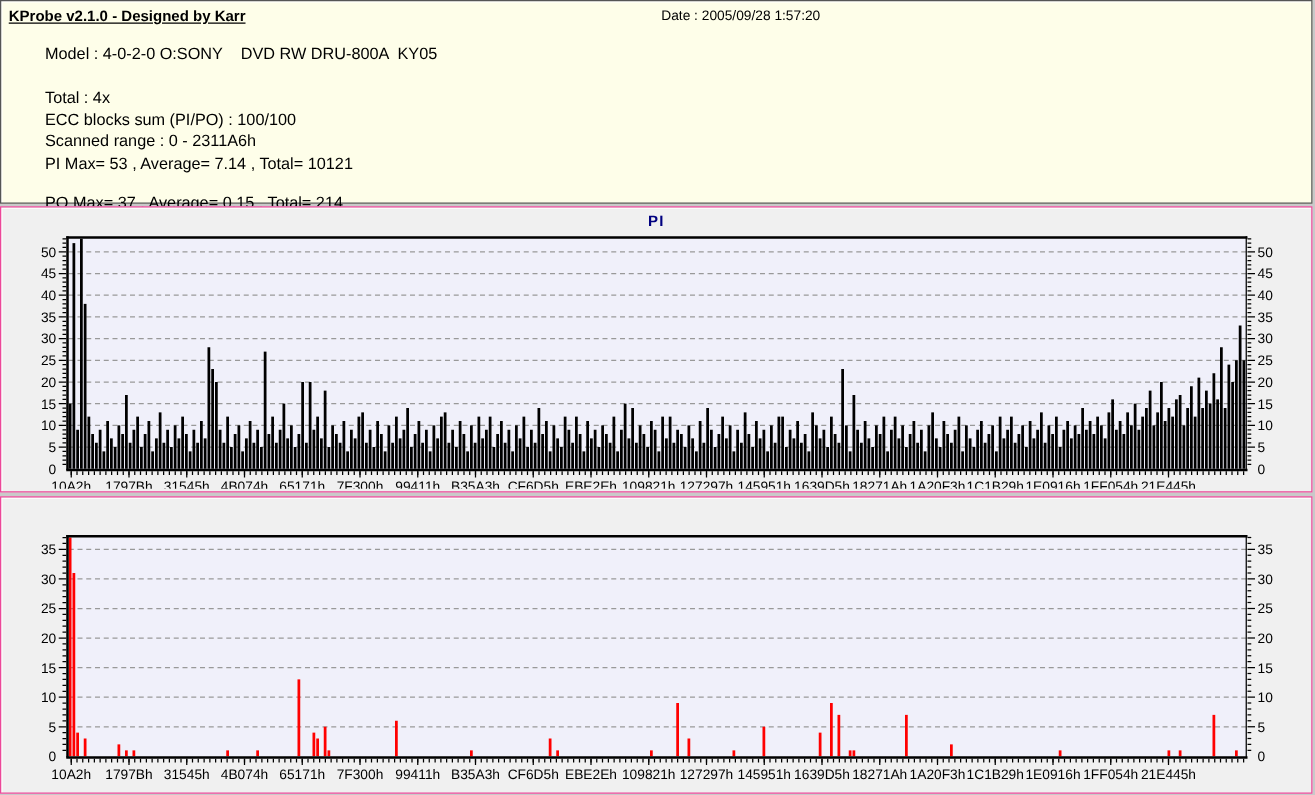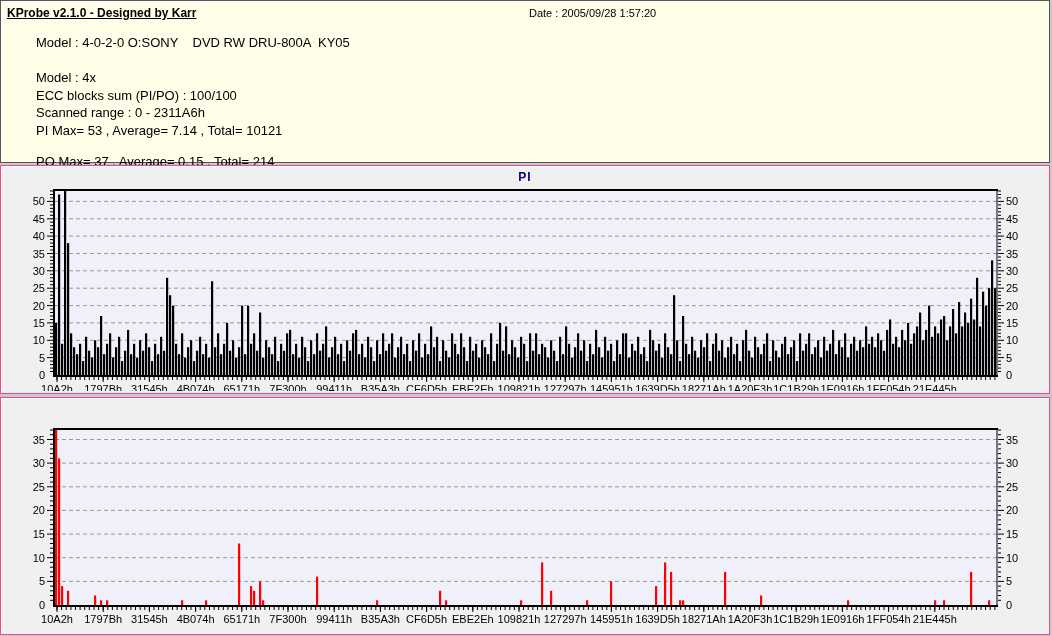--- a/index.html
+++ b/index.html
@@ -23,21 +23,21 @@
 </style>
 </head>
 <body>
 
 <div id="screen">
 
   <div id="info-panel" class="panel">
     <div id="app-title">KProbe v2.1.0 - Designed by Karr</div>
     <div id="date-label">Date : 2005/09/28 1:57:20</div>
     <div class="info-line" style="top:34px">Model : 4-0-2-0 O:SONY    DVD RW DRU-800A  KY05</div>
-    <div class="info-line" style="top:69px">Model : 4x</div>
+    <div class="info-line" style="top:69px">Total : 4x</div>
     <div class="info-line" style="top:86.5px">ECC blocks sum (PI/PO) : 100/100</div>
     <div class="info-line" style="top:104px">Scanned range : 0 - 2311A6h</div>
     <div class="info-line" style="top:121.5px">PI Max= 53 , Average= 7.14 , Total= 10121</div>
     <div class="info-line" style="top:153px">PO Max= 37 , Average= 0.15 , Total= 214</div>
   </div>
 
   <div id="pi-panel" class="panel chart-panel">
     <div id="pi-title" class="chart-title">PI</div>
     <svg class="chart-svg" width="1048" height="225">
         <rect x="54" y="25" width="942" height="184" fill="#f0f0fa"></rect>

